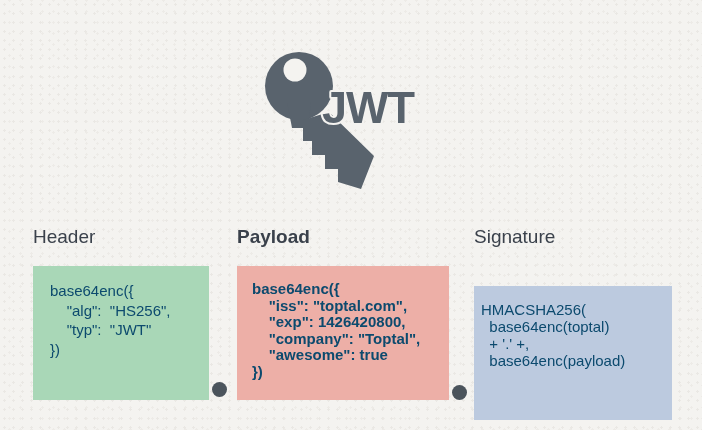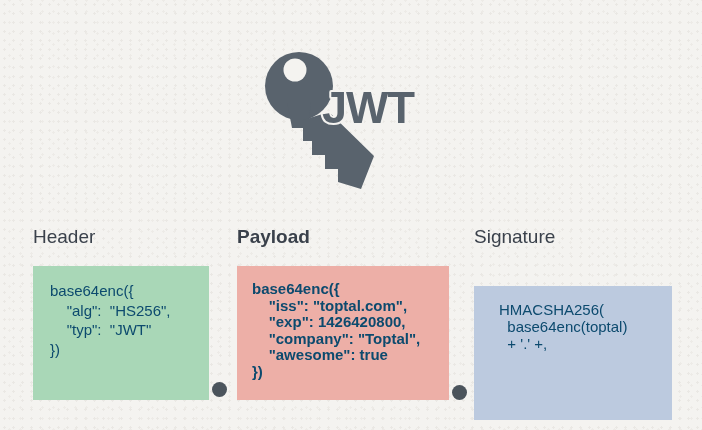--- a/index.html
+++ b/index.html
@@ -51,21 +51,21 @@
   }
 
   .code-box {
     margin-top: 16px;
     height: 134px;
     box-sizing: border-box;
     overflow: hidden;
   }
   .col-header    .code-box { padding: 15px 8px 0 17px; }
   .col-payload   .code-box { padding: 15px 6px 0 15px; }
-  .col-signature .code-box { padding: 15px 6px 0 25px; margin-top: 36px; }
+  .col-signature .code-box { padding: 15px 6px 0 7px; margin-top: 36px; }
 
   .code-line {
     white-space: pre;
     font-size: 15px;
     color: #0c4a6e;
   }
   .col-header    .code-line { line-height: 19.5px; }
   .col-payload   .code-line { line-height: 16.5px; }
   .col-signature .code-line { line-height: 17px; }
 
@@ -114,19 +114,20 @@
         <div class="code-line">})</div>
       </div>
   </div>
 
   <div class="column col-signature">
     <div class="col-title">Signature</div>
     <div class="code-box" style="background-color: rgb(188, 202, 223);">
         <div class="code-line">HMACSHA256(</div>
         <div class="code-line">  base64enc(toptal)</div>
         <div class="code-line">  + '.' +,</div>
+        <div class="code-line">  base64enc(payload)</div>
       </div>
   </div>
 
   <div class="sep-dot sep-dot-1" style="background-color: rgb(75, 84, 92);"></div>
   <div class="sep-dot sep-dot-2" style="background-color: rgb(75, 84, 92);"></div>
 
 </div>
 
 </body></html>

